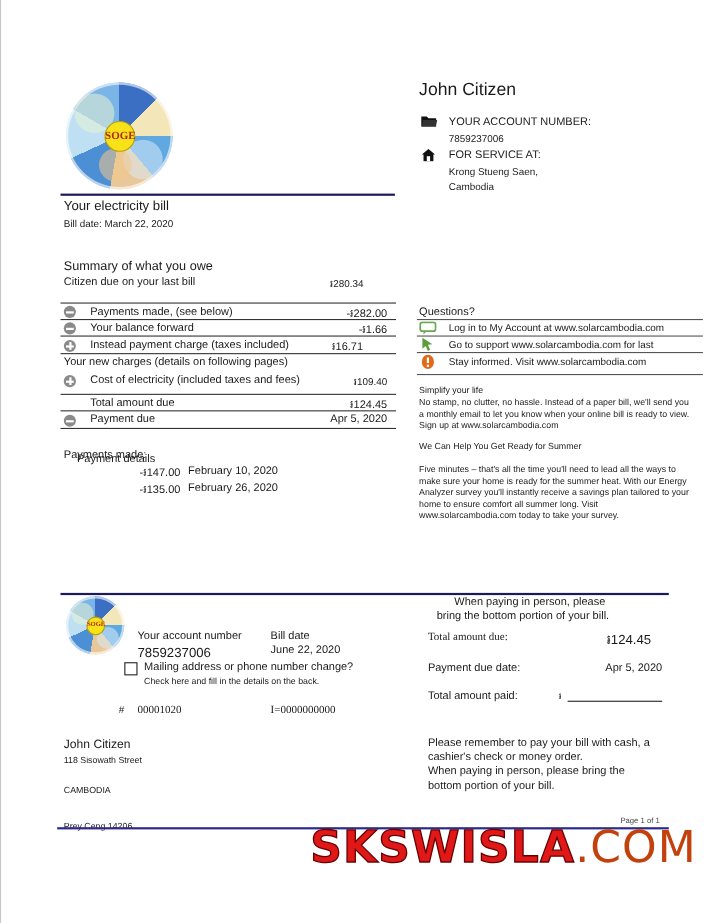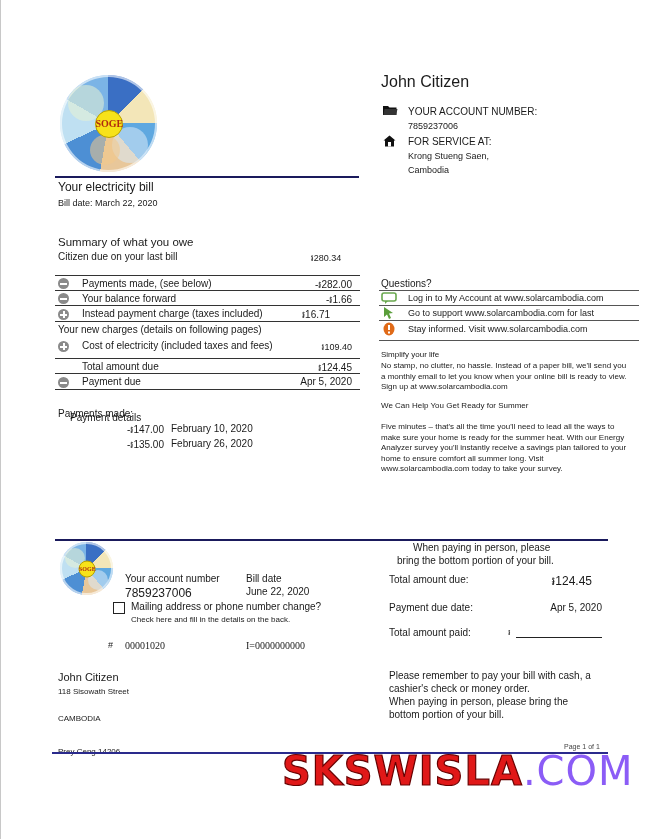--- a/index.html
+++ b/index.html
@@ -34,21 +34,21 @@
   }
   .circ-icon::after { content: ""; position: absolute; left: 2px; right: 2px; top: 5px; height: 1.5px; background: #fff; }
   .circ-icon.plus::before { content: ""; position: absolute; top: 2px; bottom: 2px; left: 5px; width: 1.5px; background: #fff; }
   .promo { position: absolute; font-size: 8px; line-height: 10.5px; width: 250px; white-space: normal; color: #222; }
   .checkbox { position: absolute; width: 10px; height: 10px; border: 1.5px solid #222; background: #fff; }
   .watermark {
     position: absolute; left: 282px; top: 748px; font-size: 40px; font-family: "DejaVu Sans", sans-serif;
     letter-spacing: 1px; white-space: nowrap;
   }
   .wm-red { color: #e01818; -webkit-text-stroke: 1.2px #600; font-weight: bold; }
-  .wm-blue { color: #8b5cf6; }
+  .wm-blue { color: #c2410c; }
   .fld { position: absolute; border-bottom: 1px solid #222; width: 86px; height: 0; }
 </style>
 </head>
 <body>
 
 <div class="page-edge"></div>
 
 <div class="logo" style="left:60px;top:75px;width:97px;height:97px;">
   <div class="petal" style="left:8px;top:10px;width:36px;height:36px;background:#e8f2d4;"></div>
   <div class="petal" style="left:52px;top:52px;width:36px;height:36px;background:#d8eaf8;"></div>
@@ -72,21 +72,21 @@
 <div class="txt s10" style="left:408px;top:136px;">FOR SERVICE AT:</div>
 <div class="txt s9" style="left:408px;top:151px;">Krong Stueng Saen,</div>
 <div class="txt s9" style="left:408px;top:165px;">Cambodia</div>
 
 <div class="hline" style="left:55px;top:176px;width:304px;"></div>
 <div class="txt s12" style="left:58px;top:180px;">Your electricity bill</div>
 <div class="txt s9" style="left:58px;top:198px;">Bill date: March 22, 2020</div>
 
 <div class="txt" style="left:58px;top:236px;font-size:11.5px;">Summary of what you owe</div>
 <div class="txt s10" style="left:58px;top:251px;">Citizen due on your last bill</div>
-<div class="txt s9" style="left:300px;top:252px;width:52px;text-align:center;">៛280.34</div>
+<div class="txt s9" style="left:300px;top:252px;width:52px;text-align:left;">៛280.34</div>
 
 <div class="thin" style="left:55px;top:275px;width:305px;"></div>
 <div>
   <div class="circ-icon" style="left:58px;top:278px;"></div>
   <div class="txt s10" style="left:82px;top:278px;">Payments made, (see below)</div>
   <div class="txt s10" style="left:280px;top:278px;width:72px;text-align:right;">-៛282.00</div>
 </div>
 <div class="thin" style="left:55px;top:290px;width:305px;"></div>
 <div>
   <div class="circ-icon" style="left:58px;top:293px;"></div>
@@ -163,21 +163,21 @@
 <div class="checkbox" style="left:113px;top:602px;"></div>
 <div class="txt s10" style="left:131px;top:601px;">Mailing address or phone number change?</div>
 <div class="txt s8" style="left:131px;top:615px;">Check here and fill in the details on the back.</div>
 
 <div class="txt s9" style="left:108px;top:640px;">#</div>
 <div class="txt s10" style="left:125px;top:640px;font-family:'Liberation Serif',serif;">00001020</div>
 <div class="txt s10" style="left:246px;top:640px;font-family:'Liberation Serif',serif;">I=0000000000</div>
 
 <div class="txt s10" style="left:413px;top:542px;">When paying in person, please</div>
 <div class="txt s10" style="left:397px;top:555px;">bring the bottom portion of your bill.</div>
-<div class="txt s10" style="left:389px;top:574px;">Total amount due:</div>
+<div class="txt s10" style="left:389px;top:574px;font-family:Liberation Serif, serif;">Total amount due:</div>
 <div class="txt s12" style="left:530px;top:573px;width:62px;text-align:right;">៛124.45</div>
 <div class="txt s10" style="left:389px;top:602px;">Payment due date:</div>
 <div class="txt s10" style="left:520px;top:602px;width:82px;text-align:right;">Apr 5, 2020</div>
 <div class="txt s10" style="left:389px;top:627px;">Total amount paid:</div>
 <div class="txt s8" style="left:508px;top:627px;">៛</div>
 <div class="fld" style="left:516px;top:637px;"></div>
 
 <div class="txt s11" style="left:58px;top:671px;">John Citizen</div>
 <div class="txt s8" style="left:58px;top:687px;">118 Sisowath Street</div>
 <div class="txt s8" style="left:58px;top:701px;margin-top:46px;">Prey Ceng 14206</div>

